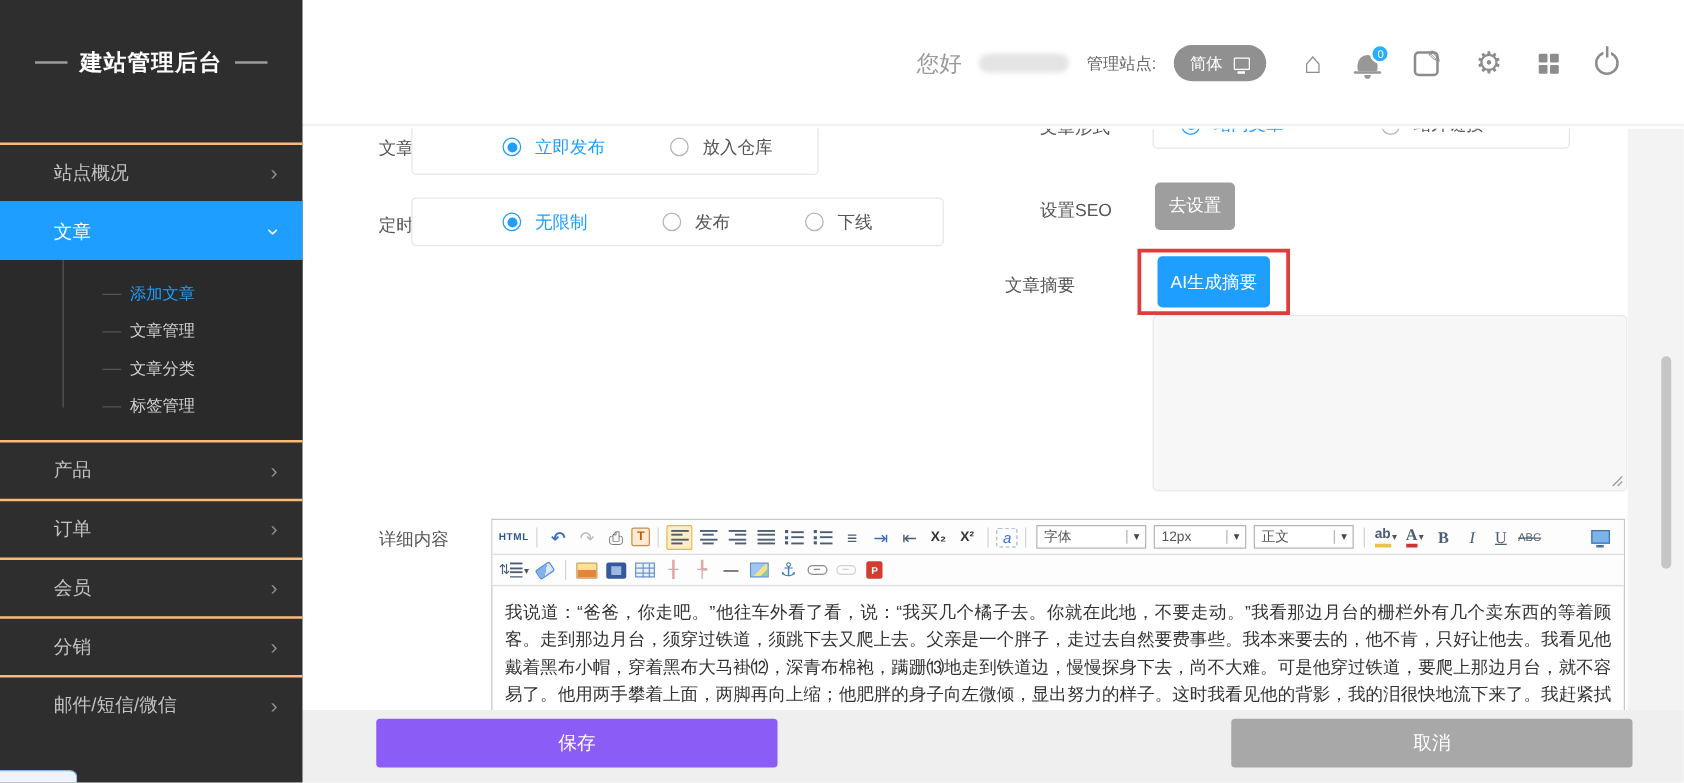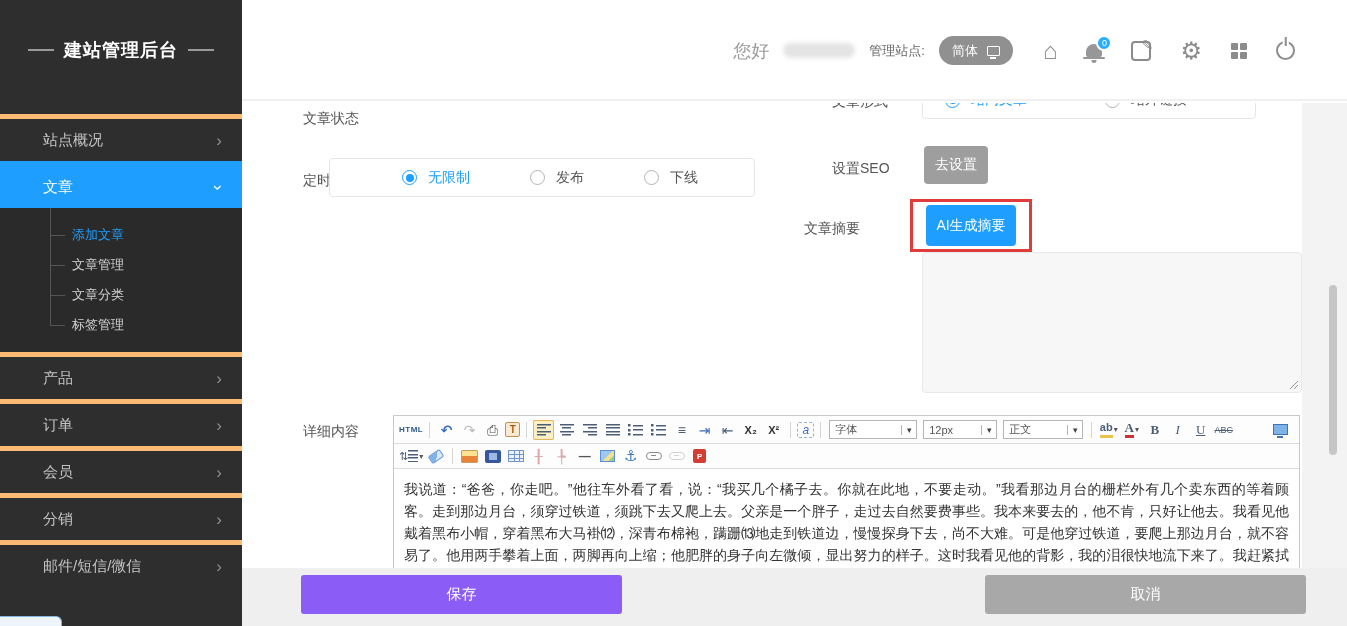--- a/index.html
+++ b/index.html
@@ -2,27 +2,27 @@
 <html><head>
 <meta charset="utf-8">
 <style>
   * { margin:0; padding:0; box-sizing:border-box; }
   html,body { width:1347px; height:626px; overflow:hidden; font-family:"Liberation Sans","DejaVu Sans",sans-serif; background:#fff; }
   
   #sidebar { position:absolute; left:0; top:0; width:242px; height:626px; background:#2e2e2e; z-index:5; }
   .logo { height:100px; display:flex; align-items:center; justify-content:center; gap:10px; color:#fff; font-size:18px; font-weight:bold; letter-spacing:1px; }
   .logo .dash { width:26px; height:2px; background:#9a9a9a; }
   .menu { margin-top:14px; }
-  .mitem { height:47px; display:flex; align-items:center; padding:0 20px 0 43px; color:#c3c3c3; font-size:15px; border-top:5px solid #fdba74; cursor:pointer; position:relative; }
+  .mitem { height:47px; display:flex; align-items:center; padding:0 20px 0 43px; color:#c3c3c3; font-size:15px; border-top:2px solid #fdba74; cursor:pointer; position:relative; }
   .mitem .chev { margin-left:auto; color:#8f8f8f; font-size:17px; line-height:1; }
   .mitem.active { background:#1e9fff; color:#fff; border-top-color:#1e9fff; }
   .mitem.active .chev { color:#fff; transform:rotate(90deg); }
   .submenu { background:#2a2a2a; padding:12px 0 12px 0; position:relative; }
   .submenu::before { content:""; position:absolute; left:50px; top:0; bottom:26px; width:1px; background:#555; }
-  .sitem { height:30px; display:flex; align-items:center; padding-left:72px; font-size:13px; color:#d2d2d2; cursor:pointer; position:relative; }
+  .sitem { height:30px; display:flex; align-items:center; padding-left:72px; font-size:13px; color:#d2d2d2; cursor:pointer; position:relative;margin-left:32px; }
   .sitem::before { content:""; position:absolute; left:50px; top:50%; width:15px; height:1px; background:#555; }
   .sitem.active { color:#1e9fff; }
   #link-preview { position:absolute; left:0; top:616px; width:62px; height:10px; background:#eef4fb; border:1px solid #85b5e0; border-left:none; border-bottom:none; border-radius:0 6px 0 0; z-index:9; }
   
   #header { position:absolute; left:242px; top:0; width:1105px; height:101px; background:#fff; border-bottom:2px solid #f0f0f0; z-index:4; }
   .hdr-right { position:absolute; right:52px; top:36px; display:flex; align-items:center; gap:14px; }
   .greet { font-size:18px; color:#9a9a9a; }
   .blur-name { width:72px; height:15px; background:#e4e4e4; border-radius:8px; filter:blur(2px); }
   .manage { font-size:13px; color:#666; }
   .lang-pill { height:29px; padding:0 13px; background:#909090; border-radius:15px; color:#fff; font-size:13px; display:flex; align-items:center; gap:9px; cursor:pointer; }
@@ -189,20 +189,30 @@
           <i></i>
         </span>
       <span class="power-ic"></span>
     </div>
   </div>
 </div>
 
 <div id="main">
 
   <span class="flabel" style="left:61px; top:5px;">文章状态</span>
+  <div class="rgroup" style="left:87px; top:-8px; width:326px; height:45px; padding-left:72px; gap:52px;">
+    <span class="opt">
+      <span class="radio sel"></span>
+      <span class="rlabel blue">立即发布</span>
+    </span>
+    <span class="opt">
+      <span class="radio"></span>
+      <span class="rlabel">放入仓库</span>
+    </span>
+  </div>
 
   <span class="flabel" style="left:61px; top:67px;">定时发布</span>
   <div class="rgroup" style="left:87px; top:55px; width:426px; height:39px; padding-left:72px; gap:60px;">
     <span class="opt">
       <span class="radio sel"></span>
       <span class="rlabel blue">无限制</span>
     </span>
     <span class="opt">
       <span class="radio"></span>
       <span class="rlabel">发布</span>

